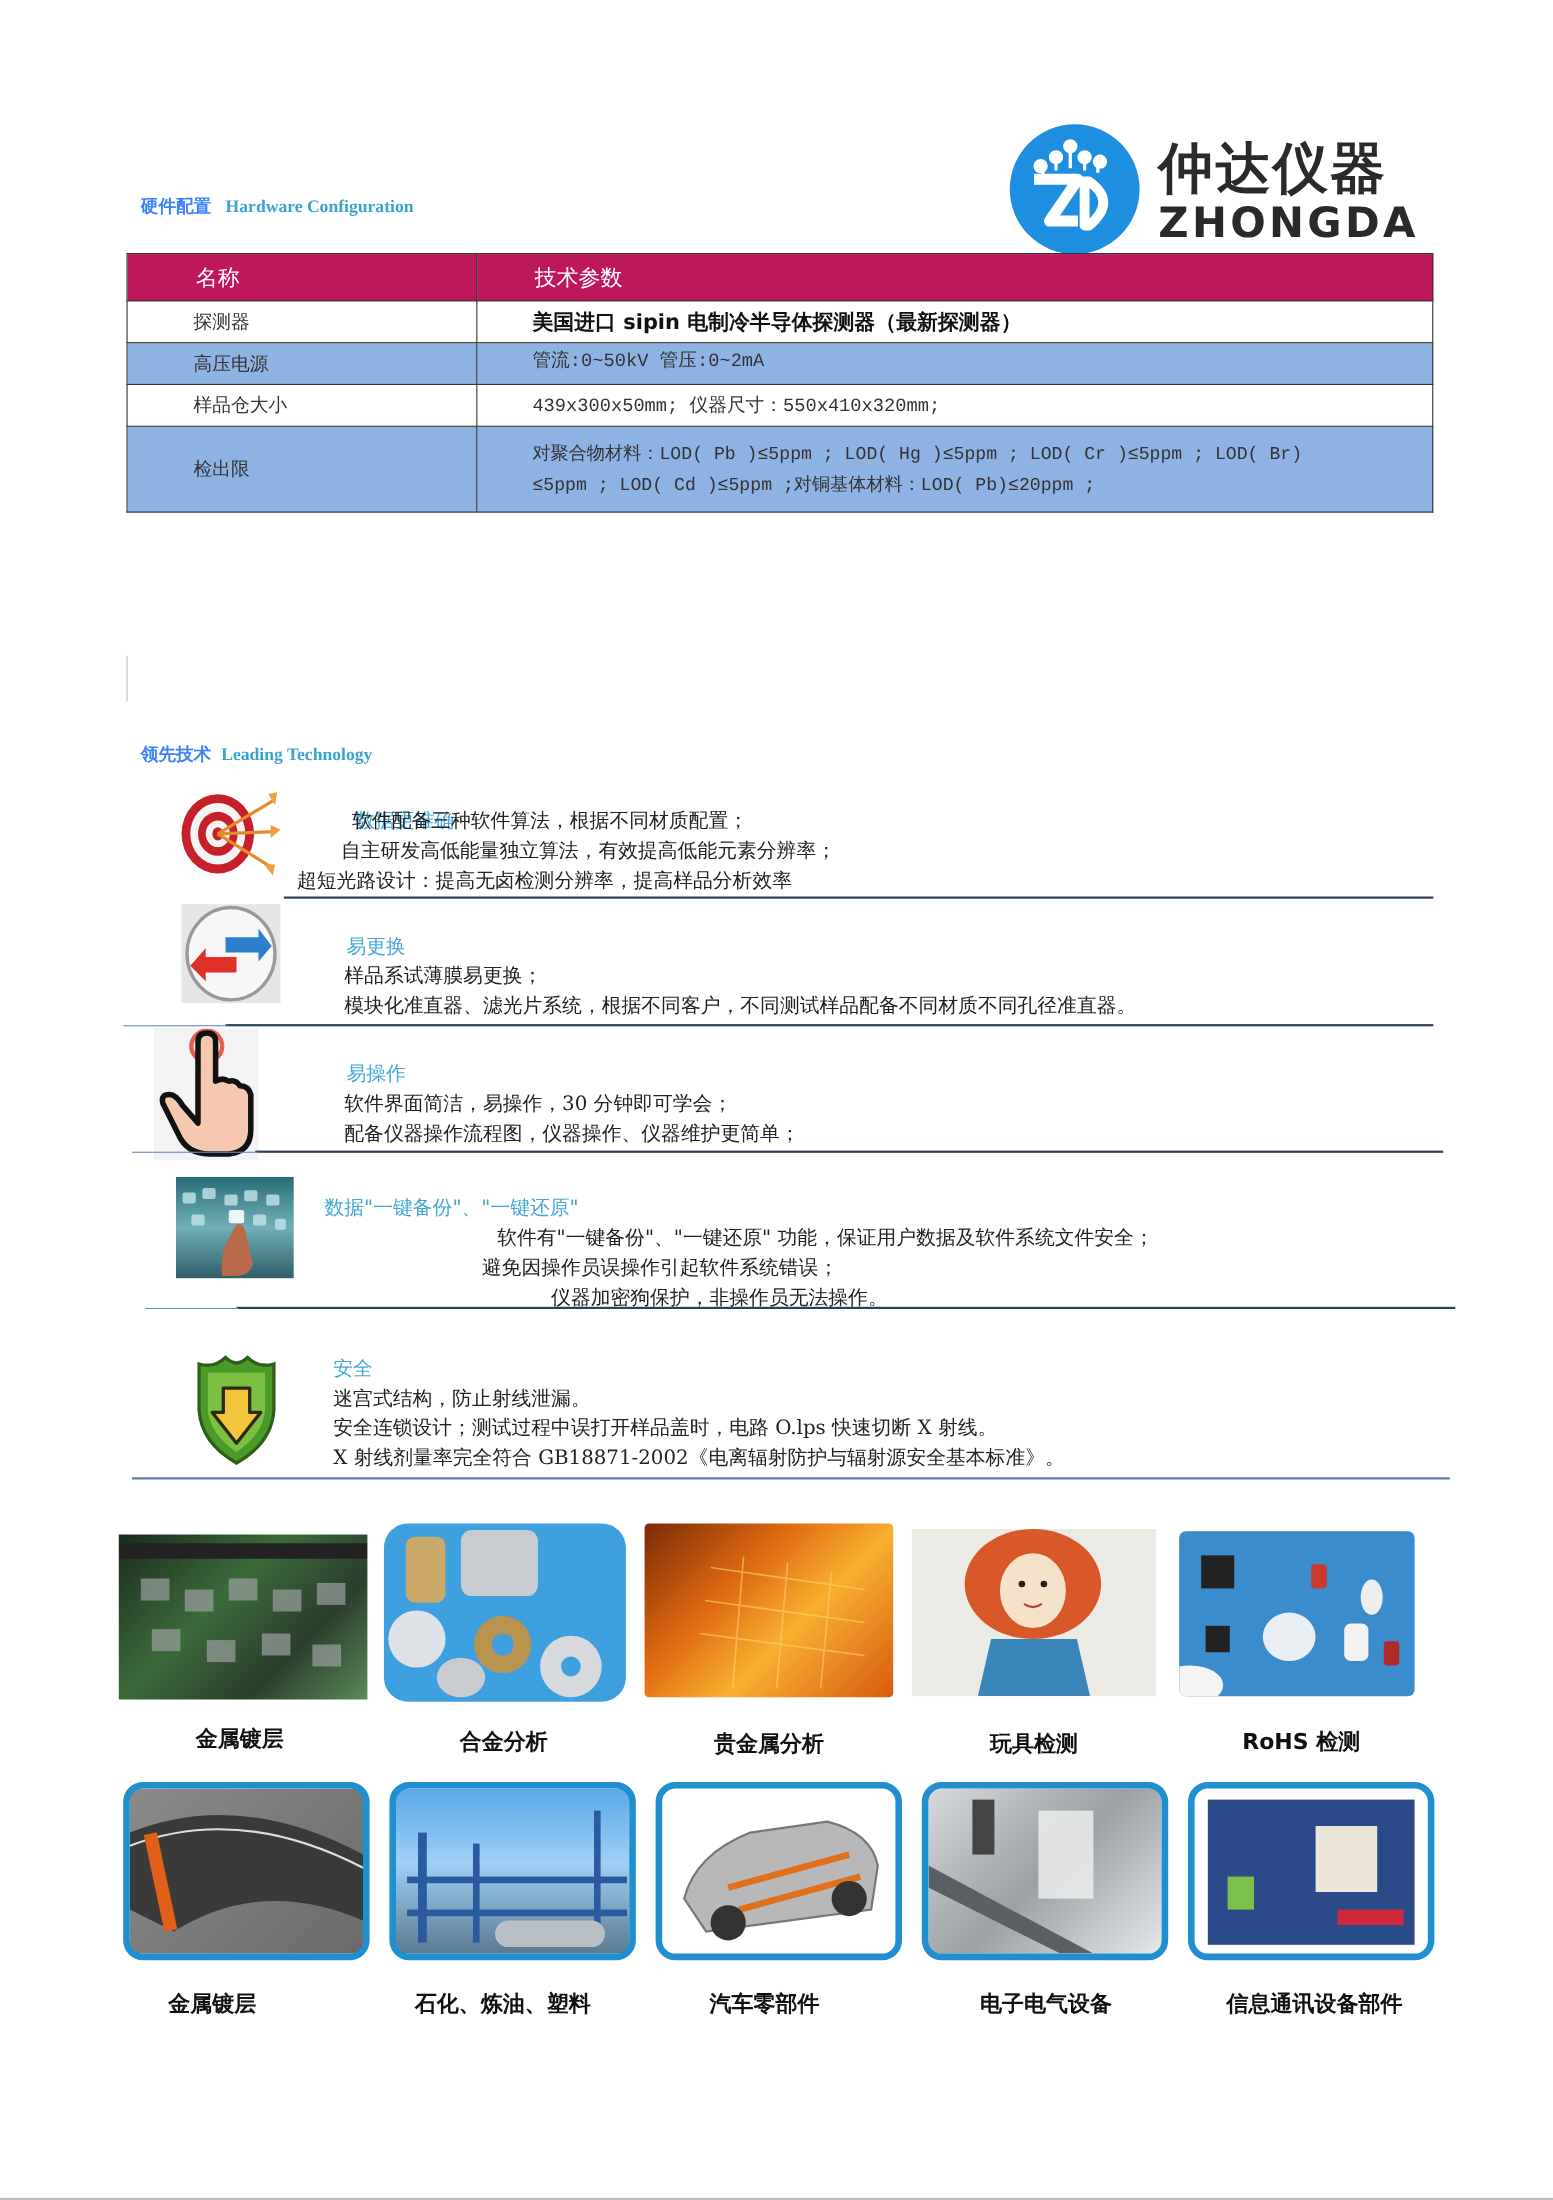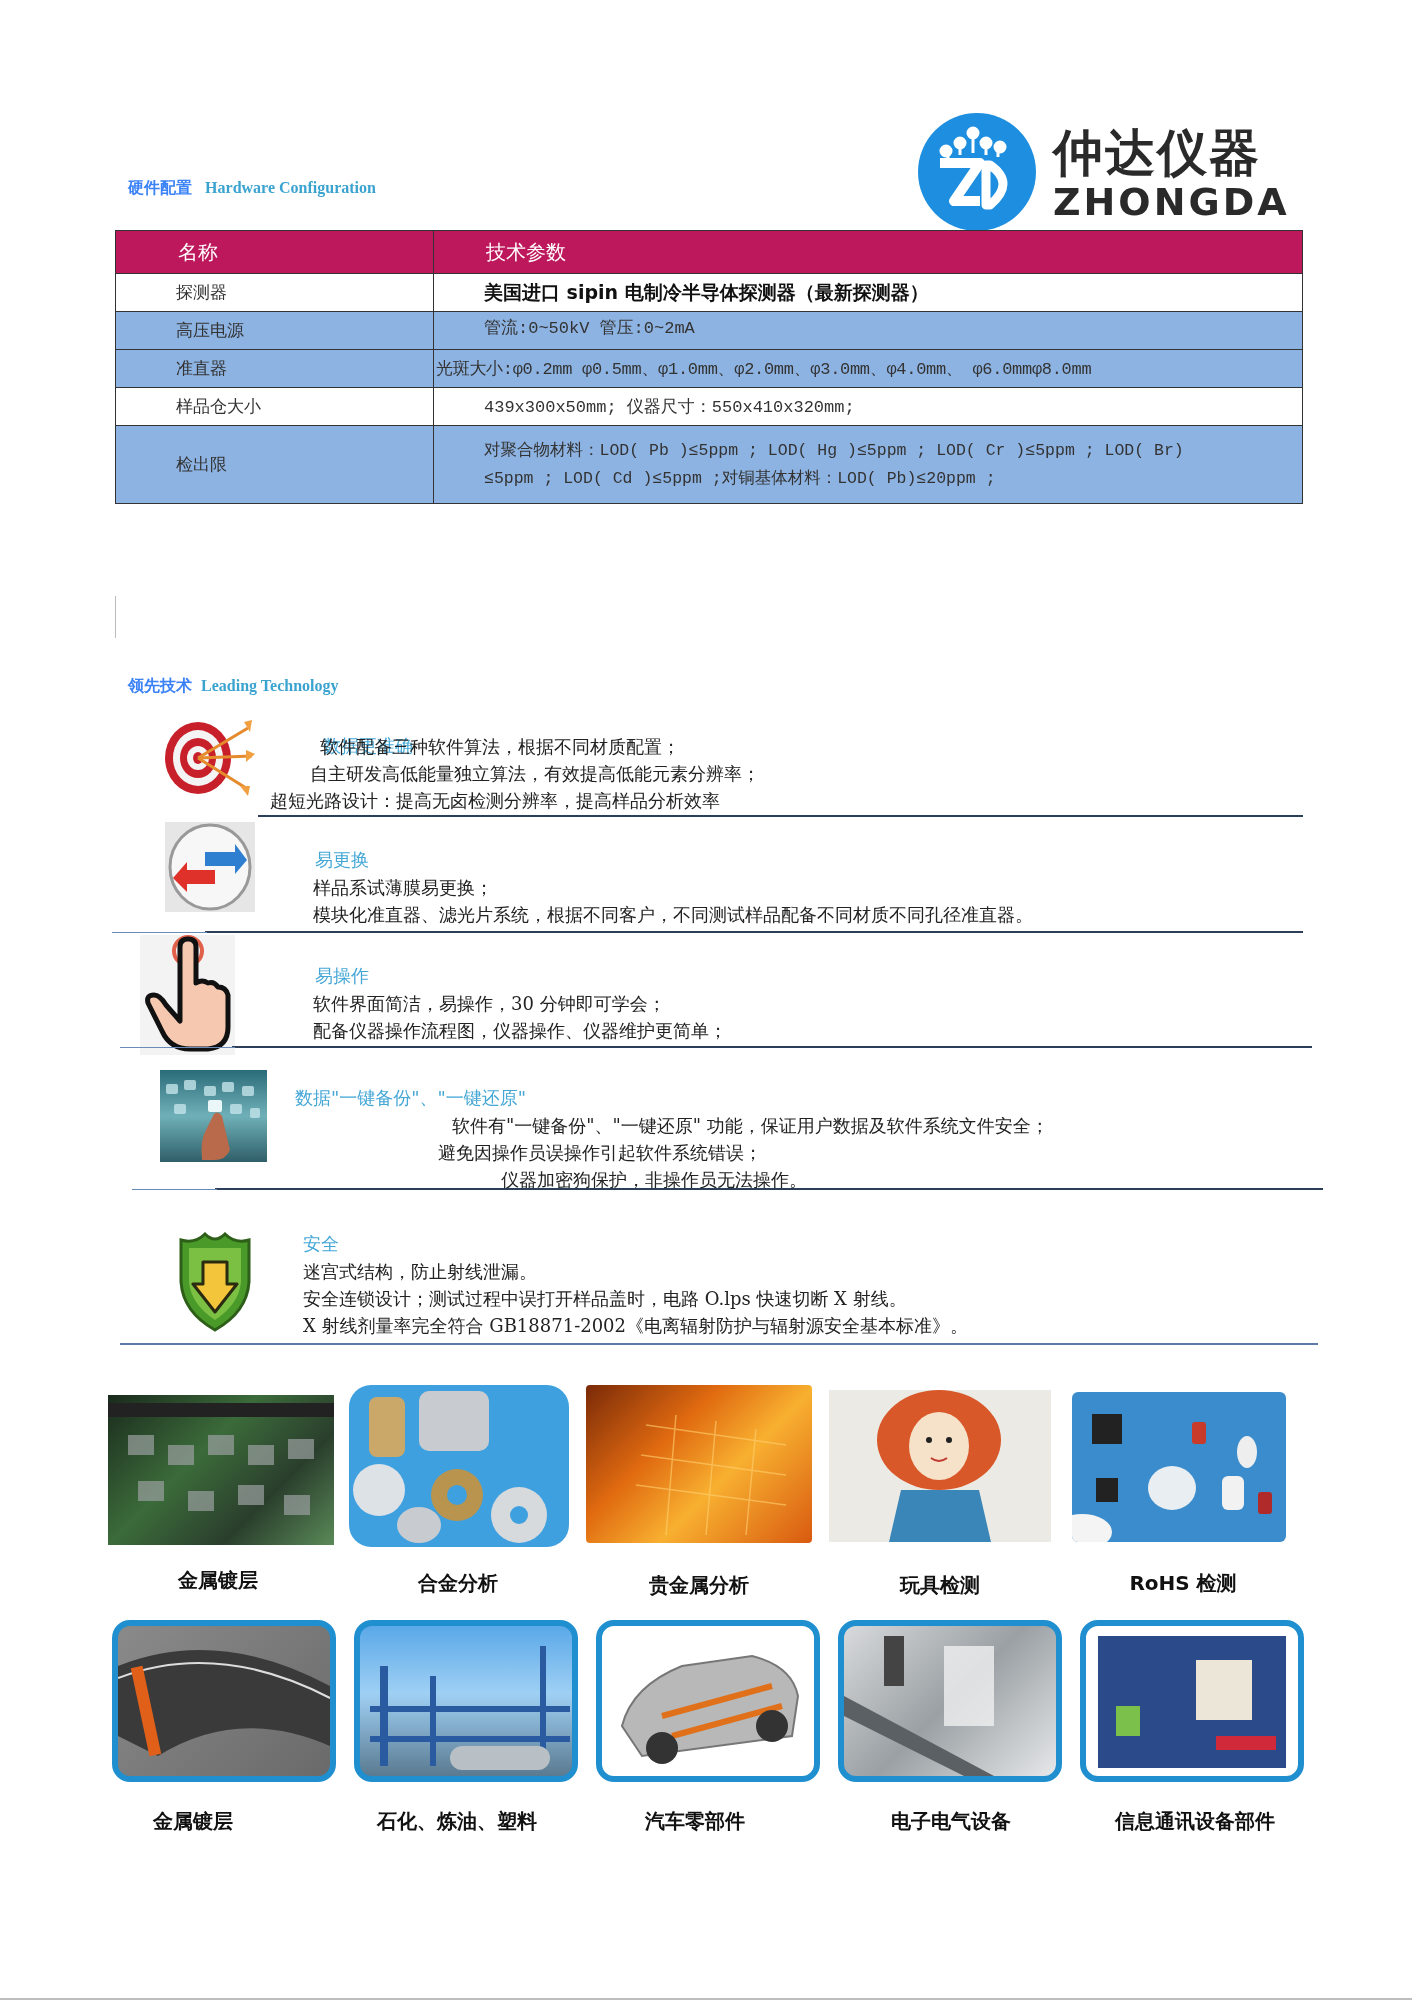--- a/index.html
+++ b/index.html
@@ -75,24 +75,20 @@
     <td class="c2" style="font-family:'DejaVu Sans',sans-serif;font-size:20px;">技术参数</td>
   </tr>
   <tr class="white" style="height:38px;">
     <td class="c1">探测器</td>
     <td class="c2" style="font-family:'DejaVu Sans',sans-serif;font-weight:bold;font-size:19px;color:#111;">美国进口 sipin 电制冷半导体探测器（最新探测器）</td>
   </tr>
   <tr class="blue" style="height:38px;">
     <td class="c1">高压电源</td>
     <td class="c2" style="vertical-align:top;padding-top:4px;">管流:0~50kV 管压:0~2mA</td>
   </tr>
-  <tr class="blue" style="height:38px;">
-    <td class="c1">准直器</td>
-    <td class="c2" style="padding-left:2px !important;font-size:17px;letter-spacing:-0.3px;">光斑大小:φ0.2mm φ0.5mm、φ1.0mm、φ2.0mm、φ3.0mm、φ4.0mm、 φ6.0mmφ8.0mm</td>
-  </tr>
   <tr class="white" style="height:38px;">
     <td class="c1">样品仓大小</td>
     <td class="c2">439x300x50mm; 仪器尺寸：550x410x320mm;</td>
   </tr>
   <tr class="blue" style="height:78px;">
     <td class="c1">检出限</td>
     <td class="c2" style="font-size:16.5px;line-height:28px;">
       <div>对聚合物材料：LOD( Pb )≤5ppm ; LOD( Hg )≤5ppm ; LOD( Cr )≤5ppm ; LOD( Br)</div>
       <div>≤5ppm ; LOD( Cd )≤5ppm ;对铜基体材料：LOD( Pb)≤20ppm ;</div>
     </td>

